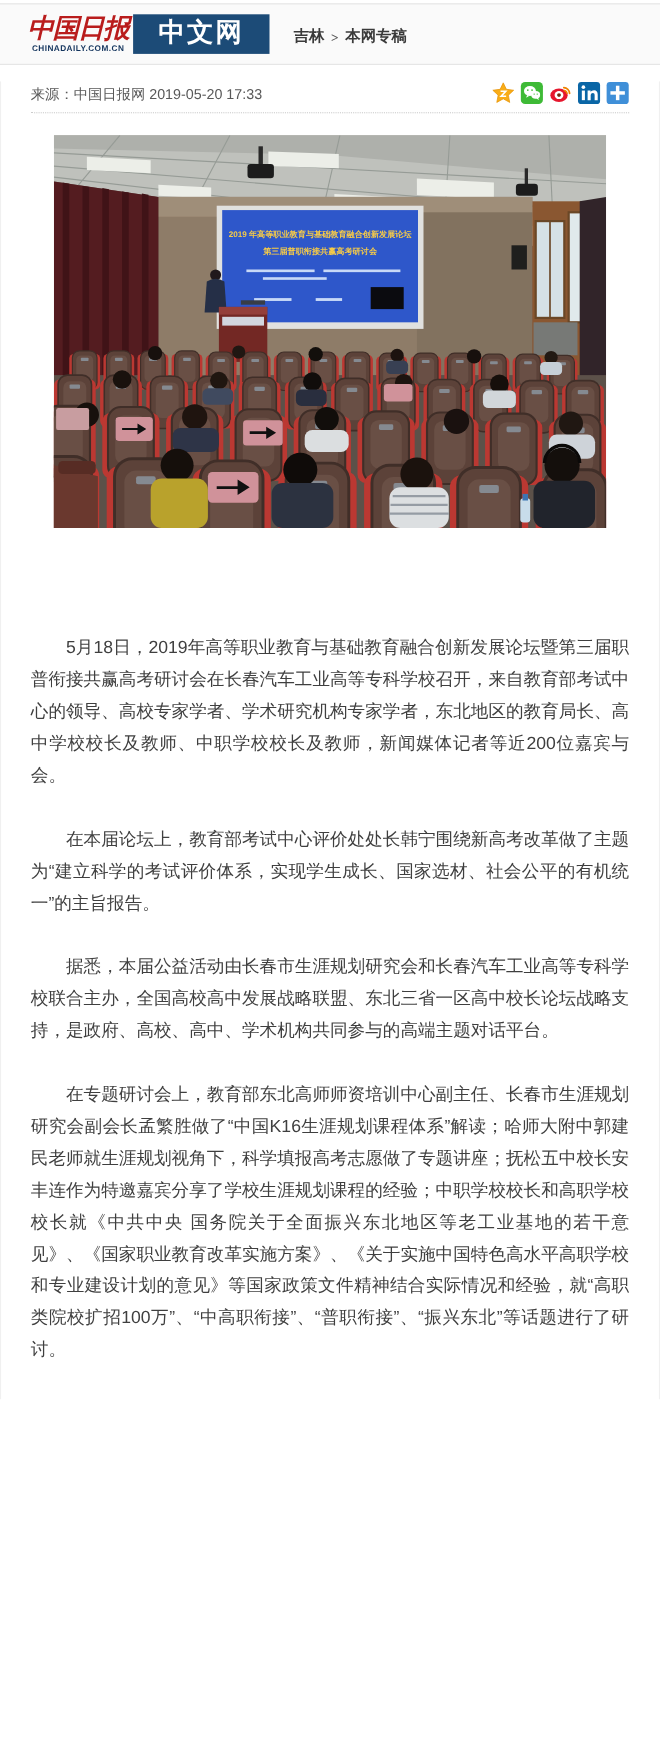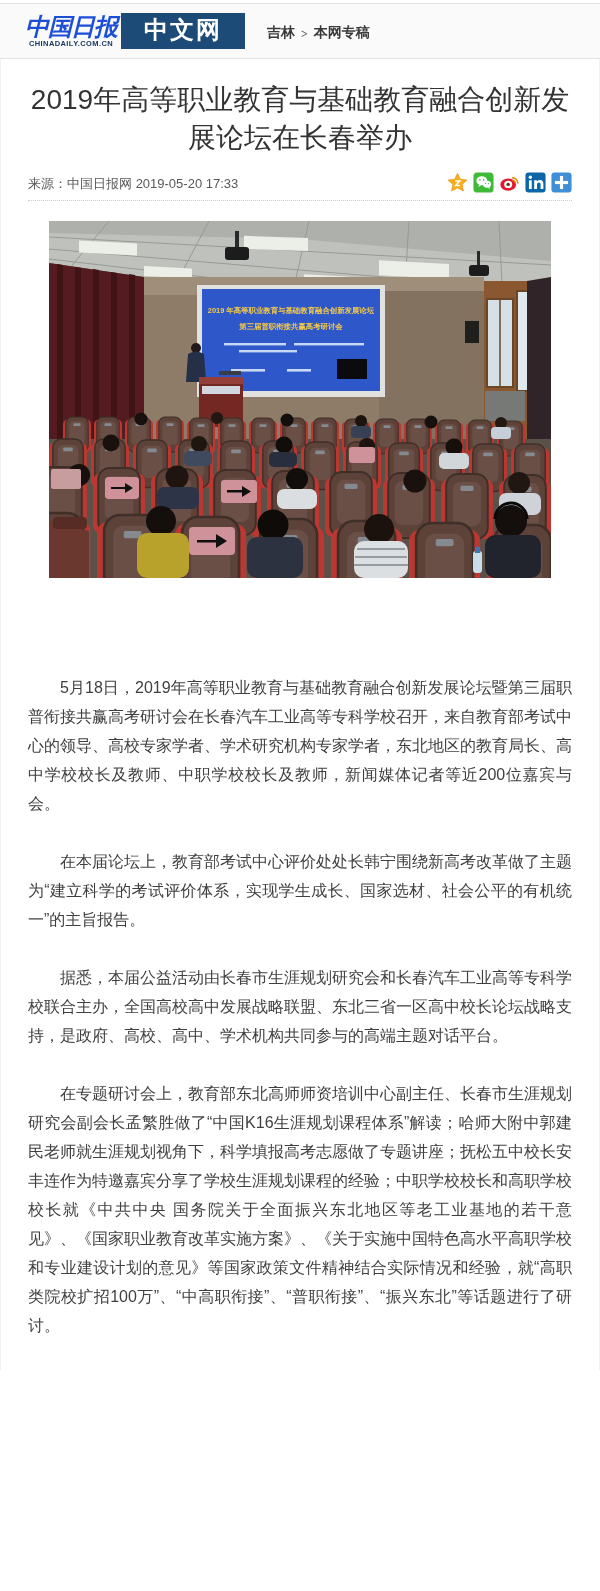--- a/index.html
+++ b/index.html
@@ -14,21 +14,21 @@
   .site-header {
     height:56px; background:#fafafa;
     border-top:1px solid #e4e4e4; border-bottom:1px solid #e4e4e4;
     display:flex; align-items:center; padding:0 0 0 25px;
   }
   .logo { display:flex; align-items:center; cursor:pointer; }
   .logo-left { display:flex; flex-direction:column; align-items:center; margin-right:4px; }
   .logo-calligraphy {
     font-family:"Liberation Serif","DejaVu Serif",serif;
     font-weight:bold; font-style:italic; font-size:24px; line-height:24px;
-    color:#1d4ed8; letter-spacing:-1px; white-space:nowrap;
+    color:#b91c1c; letter-spacing:-1px; white-space:nowrap;
   }
   .logo-domain {
     font-size:7.5px; font-weight:bold; color:#14355e; letter-spacing:.4px;
     line-height:9px; white-space:nowrap;text-align:right;
   }
   .logo-box {
     background:#1c4b77; color:#ffffff; font-weight:bold; font-size:24px;
     line-height:1; padding:5px 23px 7px; letter-spacing:2px; white-space:nowrap;
   }
   .breadcrumb {
@@ -78,21 +78,20 @@
   </div>
   <div class="breadcrumb">
     <span>吉林</span>
     <span class="sep">&gt;</span>
     <span>本网专稿</span>
   </div>
 </div>
 
 <div class="article">
 
-  <h1 class="article-title">2019年高等职业教育与基础教育融合创新发展论坛在长春举办</h1>
 
   <div class="byline-row">
     <div class="source">
       <span>来源：中国日报网</span>
       <span>2019-05-20 17:33</span>
     </div>
     <div class="share-icons">
 
       <svg class="sicon" viewBox="0 0 24 24">
         <polygon points="12,1.5 15.2,8.2 22.8,9.2 17.3,14.3 18.7,21.8 12,18.1 5.3,21.8 6.7,14.3 1.2,9.2 8.8,8.2" fill="#f9ad17" stroke="#e8950a" stroke-width="0.8"></polygon>

